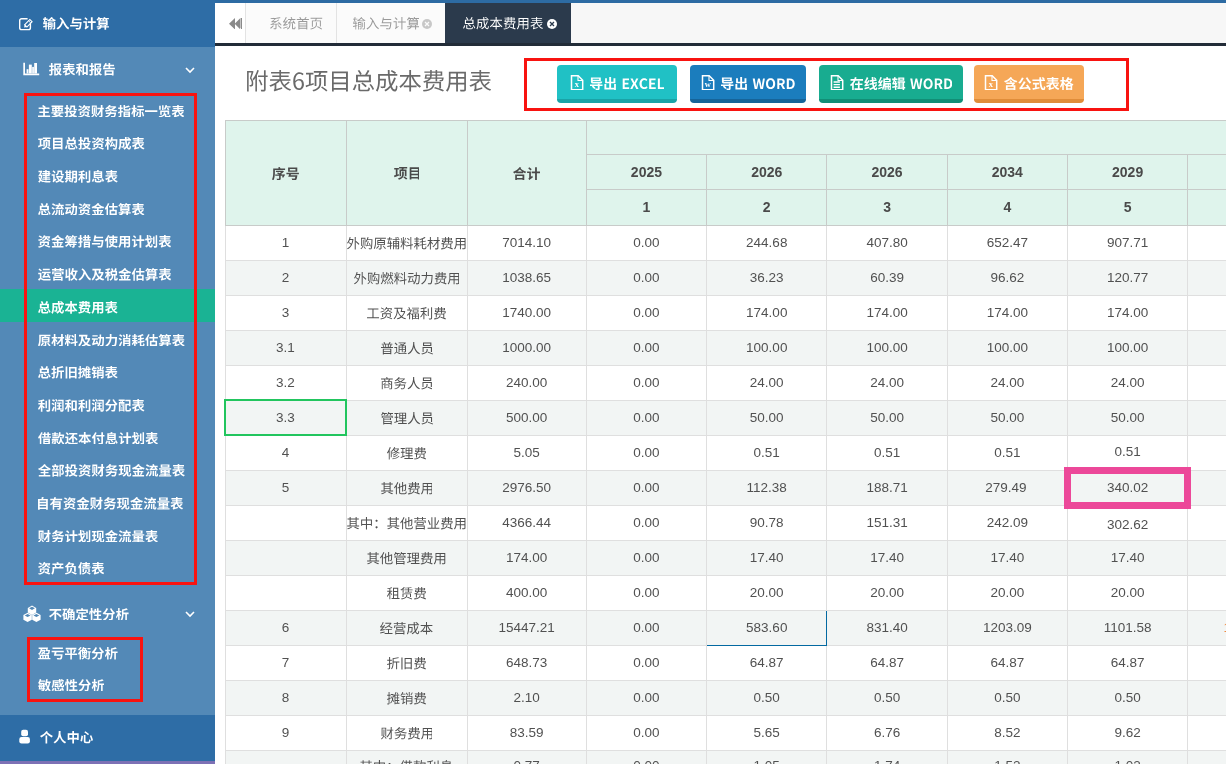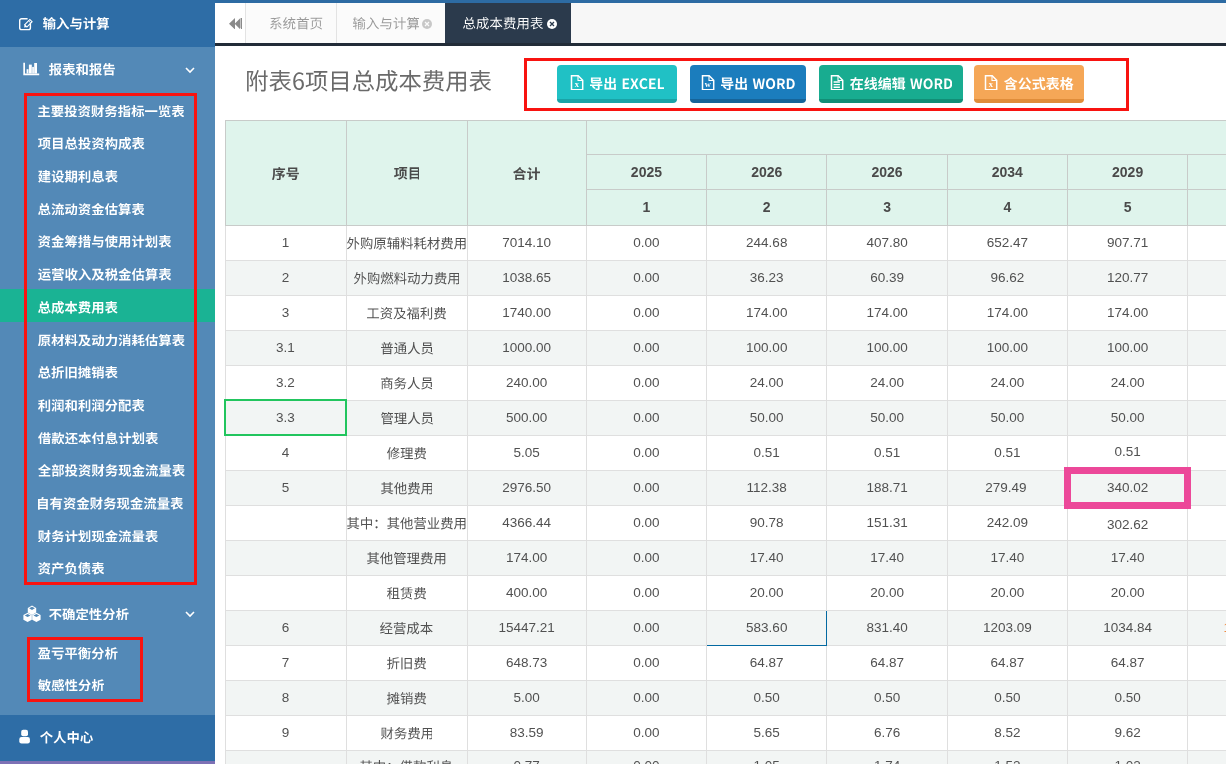--- a/index.html
+++ b/index.html
@@ -366,42 +366,42 @@
       <tr style="height:35px;background:#f2f5f4">
         <td style="border:1px solid #dfdfdf">6</td>
         <td style="border:1px solid #dfdfdf"><span style="display:inline-block;line-height:0;vertical-align:middle"><svg width="52.7" height="12.4" viewBox="0.4 -11.3 52.7 12.4">
               <path d="M0.5 -0.8 0.7 0.2C2 -0.1 3.6 -0.5 5.1 -0.9L5 -1.8C3.4 -1.4 1.7 -1 0.5 -0.8ZM0.8 -5.7C1 -5.8 1.3 -5.8 3 -6.1C2.4 -5.2 1.9 -4.6 1.6 -4.3C1.2 -3.8 0.8 -3.5 0.5 -3.4C0.7 -3.1 0.8 -2.7 0.9 -2.4C1.2 -2.6 1.6 -2.7 5.1 -3.4C5.1 -3.6 5.1 -4 5.1 -4.3L2.4 -3.8C3.5 -5 4.5 -6.4 5.4 -7.9L4.6 -8.5C4.3 -8 4 -7.5 3.7 -7L1.8 -6.8C2.7 -8 3.5 -9.4 4.1 -10.8L3.1 -11.3C2.6 -9.6 1.6 -7.9 1.2 -7.5C0.9 -7 0.7 -6.7 0.4 -6.6C0.6 -6.4 0.7 -5.9 0.8 -5.7ZM5.7 -10.5V-9.6H10.4C9.2 -7.9 6.9 -6.5 4.8 -5.7C5 -5.5 5.3 -5.2 5.4 -4.9C6.6 -5.4 7.8 -6 8.9 -6.8C10.1 -6.2 11.6 -5.5 12.4 -4.9L12.9 -5.8C12.2 -6.2 10.9 -6.9 9.7 -7.4C10.6 -8.2 11.4 -9.1 12 -10.2L11.2 -10.6L11.1 -10.5ZM5.8 -4.4V-3.5H8.4V-0.2H5V0.7H12.9V-0.2H9.4V-3.5H12.2V-4.4ZM17.6 -5.5H22.8V-4.3H17.6ZM16.6 -6.2V-3.6H23.7V-6.2ZM14.6 -7.9V-5.3H15.5V-7.1H24.7V-5.3H25.7V-7.9ZM15.7 -2.7V1.1H16.6V0.6H23.8V1.1H24.8V-2.7ZM16.6 -0.3V-1.8H23.8V-0.3ZM22 -11.3V-10.1H18.2V-11.3H17.2V-10.1H14.2V-9.2H17.2V-8.3H18.2V-9.2H22V-8.3H23V-9.2H26V-10.1H23V-11.3ZM34.1 -11.2C34.1 -10.5 34.1 -9.7 34.2 -9H28.5V-5.2C28.5 -3.5 28.4 -1.2 27.3 0.5C27.5 0.6 28 1 28.1 1.2C29.4 -0.6 29.6 -3.3 29.6 -5.2V-5.3H32C32 -3 31.9 -2.1 31.7 -1.9C31.6 -1.8 31.5 -1.8 31.3 -1.8C31.1 -1.8 30.5 -1.8 29.9 -1.8C30 -1.6 30.1 -1.2 30.2 -0.9C30.8 -0.9 31.4 -0.9 31.8 -0.9C32.1 -0.9 32.4 -1 32.6 -1.3C32.9 -1.6 32.9 -2.8 33 -5.8C33 -5.9 33 -6.2 33 -6.2H29.6V-8H34.2C34.4 -5.8 34.7 -3.8 35.2 -2.3C34.3 -1.3 33.3 -0.5 32.1 0.2C32.3 0.4 32.7 0.8 32.8 1C33.9 0.4 34.8 -0.3 35.6 -1.2C36.2 0.1 37 1 38.1 1C39.1 1 39.5 0.3 39.7 -2C39.4 -2.1 39 -2.3 38.8 -2.5C38.7 -0.8 38.5 -0.1 38.1 -0.1C37.5 -0.1 36.9 -0.8 36.4 -2.1C37.4 -3.4 38.1 -4.9 38.7 -6.7L37.7 -7C37.3 -5.6 36.7 -4.4 36 -3.3C35.6 -4.6 35.4 -6.2 35.2 -8H39.5V-9H35.2C35.1 -9.7 35.1 -10.5 35.1 -11.2ZM35.8 -10.6C36.6 -10.1 37.7 -9.5 38.2 -9L38.8 -9.7C38.3 -10.1 37.2 -10.8 36.4 -11.2ZM46.4 -11.2V-8.4H41.1V-7.4H45.1C44.1 -5.1 42.5 -3 40.7 -1.9C40.9 -1.7 41.3 -1.3 41.4 -1.1C43.4 -2.4 45.1 -4.8 46.1 -7.4H46.4V-2.5H43.2V-1.4H46.4V1.1H47.4V-1.4H50.5V-2.5H47.4V-7.4H47.6C48.6 -4.8 50.4 -2.4 52.3 -1.1C52.5 -1.4 52.9 -1.8 53.1 -2C51.3 -3 49.6 -5.1 48.6 -7.4H52.8V-8.4H47.4V-11.2Z" fill="#515151"></path>
             </svg></span></td>
         <td style="border:1px solid #dfdfdf">15447.21</td>
         <td style="border:1px solid #dfdfdf">0.00</td>
         <td style="border:1px solid #0369a1">583.60</td>
         <td style="border:1px solid #dfdfdf">831.40</td>
         <td style="border:1px solid #dfdfdf">1203.09</td>
-        <td style="border:1px solid #dfdfdf">1034.84</td>
+        <td style="border:1px solid #dfdfdf">1101.58</td>
         <td style="border:1px solid #dfdfdf;color:#f0883e">1739.99</td>
       </tr>
       <tr style="height:35px;background:#fff">
         <td style="border:1px solid #dfdfdf">7</td>
         <td style="border:1px solid #dfdfdf"><span style="display:inline-block;line-height:0;vertical-align:middle"><svg width="39.0" height="12.3" viewBox="0.5 -11.3 39.0 12.3">
               <path d="M6.1 -10.1V-5.8C6.1 -3.7 5.9 -1.5 4.6 0.4C4.9 0.6 5.2 0.8 5.4 1C6.8 -1 7.1 -3.4 7.1 -5.8H9.6V1H10.6V-5.8H12.9V-6.8H7.1V-9.3C8.9 -9.5 11 -9.9 12.4 -10.3L11.8 -11.1C10.4 -10.7 8.1 -10.3 6.1 -10.1ZM2.6 -11.3V-8.5H0.7V-7.6H2.6V-4.7L0.5 -4.2L0.8 -3.2L2.6 -3.7V-0.2C2.6 0 2.5 0.1 2.3 0.1C2.2 0.1 1.6 0.1 1 0.1C1.1 0.3 1.3 0.7 1.3 1C2.2 1 2.7 1 3.1 0.8C3.4 0.7 3.6 0.4 3.6 -0.2V-4L5.5 -4.6L5.3 -5.5L3.6 -5V-7.6H5.4V-8.5H3.6V-11.3ZM14.9 -10.7V1.1H16V-10.7ZM18.1 -10.3V1H19.1V0.1H24.2V0.9H25.3V-10.3ZM19.1 -0.9V-4.8H24.2V-0.9ZM19.1 -5.7V-9.4H24.2V-5.7ZM33.1 -3.1C32.7 -1.1 31.6 -0.2 27.4 0.2C27.6 0.4 27.8 0.8 27.8 1.1C32.3 0.5 33.6 -0.6 34.2 -3.1ZM33.8 -0.8C35.5 -0.3 37.7 0.5 38.9 1.1L39.5 0.3C38.2 -0.3 36 -1 34.3 -1.5ZM31.5 -8C31.5 -7.6 31.4 -7.3 31.3 -7H29.4L29.6 -8ZM32.5 -8H34.6V-7H32.3C32.4 -7.3 32.4 -7.6 32.5 -8ZM28.8 -8.7C28.7 -7.9 28.5 -6.9 28.4 -6.3H30.8C30.2 -5.7 29.3 -5.2 27.6 -4.8C27.8 -4.6 28 -4.2 28.1 -4C28.5 -4.1 28.9 -4.2 29.3 -4.3V-0.8H30.3V-3.7H36.8V-0.9H37.8V-4.5H29.8C30.9 -5 31.6 -5.6 32 -6.3H34.6V-4.9H35.6V-6.3H38.3C38.2 -5.9 38.2 -5.7 38.1 -5.6C38 -5.5 37.9 -5.5 37.8 -5.5C37.7 -5.5 37.3 -5.5 36.9 -5.6C37 -5.4 37 -5.1 37.1 -4.9C37.5 -4.9 38 -4.9 38.2 -4.9C38.5 -4.9 38.7 -5 38.9 -5.1C39.1 -5.3 39.2 -5.8 39.3 -6.6C39.3 -6.8 39.3 -7 39.3 -7H35.6V-8H38.5V-10.4H35.6V-11.3H34.6V-10.4H32.5V-11.3H31.6V-10.4H28.2V-9.7H31.6V-8.7L29.2 -8.7ZM32.5 -9.7H34.6V-8.7H32.5ZM35.6 -9.7H37.6V-8.7H35.6Z" fill="#515151"></path>
             </svg></span></td>
         <td style="border:1px solid #dfdfdf">648.73</td>
         <td style="border:1px solid #dfdfdf">0.00</td>
         <td style="border:1px solid #dfdfdf">64.87</td>
         <td style="border:1px solid #dfdfdf">64.87</td>
         <td style="border:1px solid #dfdfdf">64.87</td>
         <td style="border:1px solid #dfdfdf">64.87</td>
         <td style="border:1px solid #dfdfdf"></td>
       </tr>
       <tr style="height:35px;background:#f2f5f4">
         <td style="border:1px solid #dfdfdf">8</td>
         <td style="border:1px solid #dfdfdf"><span style="display:inline-block;line-height:0;vertical-align:middle"><svg width="39.1" height="12.4" viewBox="0.4 -11.3 39.1 12.4">
               <path d="M10.1 -10.5C10.4 -9.9 10.9 -9.1 11 -8.6L11.8 -8.9C11.6 -9.5 11.2 -10.3 10.8 -10.8ZM2 -11.3V-8.5H0.6V-7.6H2V-5C1.4 -4.7 0.8 -4.5 0.4 -4.4L0.7 -3.4L2 -3.9V-0.1C2 0.1 1.9 0.2 1.8 0.2C1.6 0.2 1.1 0.2 0.5 0.2C0.6 0.4 0.8 0.8 0.8 1.1C1.6 1.1 2.1 1 2.4 0.9C2.7 0.7 2.9 0.5 2.9 -0.1V-4.3L4.2 -4.8L4 -5.7L2.9 -5.3V-7.6H4V-8.5H2.9V-11.3ZM8.8 -5H10.4V-3.2H8.8ZM8.8 -5.9V-7.7H10.4V-5.9ZM8.8 -2.3H10.4V-0.5H8.8ZM4 -6.8C4.5 -5.9 5 -5 5.5 -4.1C5.1 -2.4 4.4 -1.3 3.5 -0.6C3.7 -0.4 4 -0.1 4.1 0.1C4.9 -0.6 5.6 -1.6 6 -2.9C6.3 -2.4 6.5 -1.8 6.7 -1.3L7.4 -1.7C7.2 -2.4 6.8 -3.2 6.4 -4.1C6.6 -4.9 6.7 -5.7 6.8 -6.8C7 -6.6 7.2 -6.3 7.3 -6.2C7.5 -6.4 7.7 -6.7 7.9 -7V1H8.8V0.4H12.9V-0.5H11.2V-2.3H12.6V-3.2H11.2V-5H12.6V-5.9H11.2V-7.7H12.8V-8.5H8.8C9.3 -9.4 9.6 -10.2 9.9 -11L9 -11.3C8.6 -9.9 7.8 -8.1 6.8 -7C6.9 -7.7 7 -8.5 7 -9.3L6.5 -9.4L6.3 -9.3H4.2V-8.4H6.2C6.1 -7.2 5.9 -6.1 5.8 -5.2C5.4 -5.8 5 -6.5 4.6 -7.1ZM19.3 -10.4C19.8 -9.6 20.3 -8.6 20.5 -7.9L21.4 -8.4C21.2 -9 20.6 -10 20.1 -10.8ZM25.3 -10.9C25 -10.1 24.3 -9 23.9 -8.3L24.7 -8C25.1 -8.6 25.7 -9.6 26.2 -10.5ZM15.8 -11.2C15.4 -10 14.7 -8.8 13.9 -8C14.1 -7.8 14.3 -7.3 14.4 -7.1C14.8 -7.5 15.2 -8.1 15.6 -8.7H18.9V-9.6H16.1C16.3 -10.1 16.5 -10.5 16.7 -11ZM14.2 -4.6V-3.7H16.2V-1C16.2 -0.5 15.7 -0.1 15.5 0.1C15.7 0.3 15.9 0.7 16 0.9C16.2 0.7 16.6 0.5 18.8 -0.8C18.7 -1 18.7 -1.4 18.6 -1.7L17.1 -0.9V-3.7H19V-4.6H17.1V-6.4H18.7V-7.3H14.8V-6.4H16.2V-4.6ZM20.4 -4.2H24.9V-2.7H20.4ZM20.4 -5.1V-6.5H24.9V-5.1ZM22.2 -11.3V-7.4H19.5V1.1H20.4V-1.9H24.9V-0.2C24.9 -0 24.8 0 24.6 0C24.4 0.1 23.7 0.1 23 0C23.1 0.3 23.2 0.7 23.3 1C24.3 1 24.9 1 25.3 0.8C25.7 0.6 25.8 0.3 25.8 -0.2V-7.4L24.9 -7.4H23.1V-11.3ZM33.1 -3.1C32.7 -1.1 31.6 -0.2 27.4 0.2C27.6 0.4 27.8 0.8 27.8 1.1C32.3 0.5 33.6 -0.6 34.2 -3.1ZM33.8 -0.8C35.5 -0.3 37.7 0.5 38.9 1.1L39.5 0.3C38.2 -0.3 36 -1 34.3 -1.5ZM31.5 -8C31.5 -7.6 31.4 -7.3 31.3 -7H29.4L29.6 -8ZM32.5 -8H34.6V-7H32.3C32.4 -7.3 32.4 -7.6 32.5 -8ZM28.8 -8.7C28.7 -7.9 28.5 -6.9 28.4 -6.3H30.8C30.2 -5.7 29.3 -5.2 27.6 -4.8C27.8 -4.6 28 -4.2 28.1 -4C28.5 -4.1 28.9 -4.2 29.3 -4.3V-0.8H30.3V-3.7H36.8V-0.9H37.8V-4.5H29.8C30.9 -5 31.6 -5.6 32 -6.3H34.6V-4.9H35.6V-6.3H38.3C38.2 -5.9 38.2 -5.7 38.1 -5.6C38 -5.5 37.9 -5.5 37.8 -5.5C37.7 -5.5 37.3 -5.5 36.9 -5.6C37 -5.4 37 -5.1 37.1 -4.9C37.5 -4.9 38 -4.9 38.2 -4.9C38.5 -4.9 38.7 -5 38.9 -5.1C39.1 -5.3 39.2 -5.8 39.3 -6.6C39.3 -6.8 39.3 -7 39.3 -7H35.6V-8H38.5V-10.4H35.6V-11.3H34.6V-10.4H32.5V-11.3H31.6V-10.4H28.2V-9.7H31.6V-8.7L29.2 -8.7ZM32.5 -9.7H34.6V-8.7H32.5ZM35.6 -9.7H37.6V-8.7H35.6Z" fill="#515151"></path>
             </svg></span></td>
-        <td style="border:1px solid #dfdfdf">5.00</td>
+        <td style="border:1px solid #dfdfdf">2.10</td>
         <td style="border:1px solid #dfdfdf">0.00</td>
         <td style="border:1px solid #dfdfdf">0.50</td>
         <td style="border:1px solid #dfdfdf">0.50</td>
         <td style="border:1px solid #dfdfdf">0.50</td>
         <td style="border:1px solid #dfdfdf">0.50</td>
         <td style="border:1px solid #dfdfdf"></td>
       </tr>
       <tr style="height:35px;background:#fff">
         <td style="border:1px solid #dfdfdf">9</td>
         <td style="border:1px solid #dfdfdf"><span style="display:inline-block;line-height:0;vertical-align:middle"><svg width="51.6" height="12.4" viewBox="0.5 -11.3 51.6 12.4">

